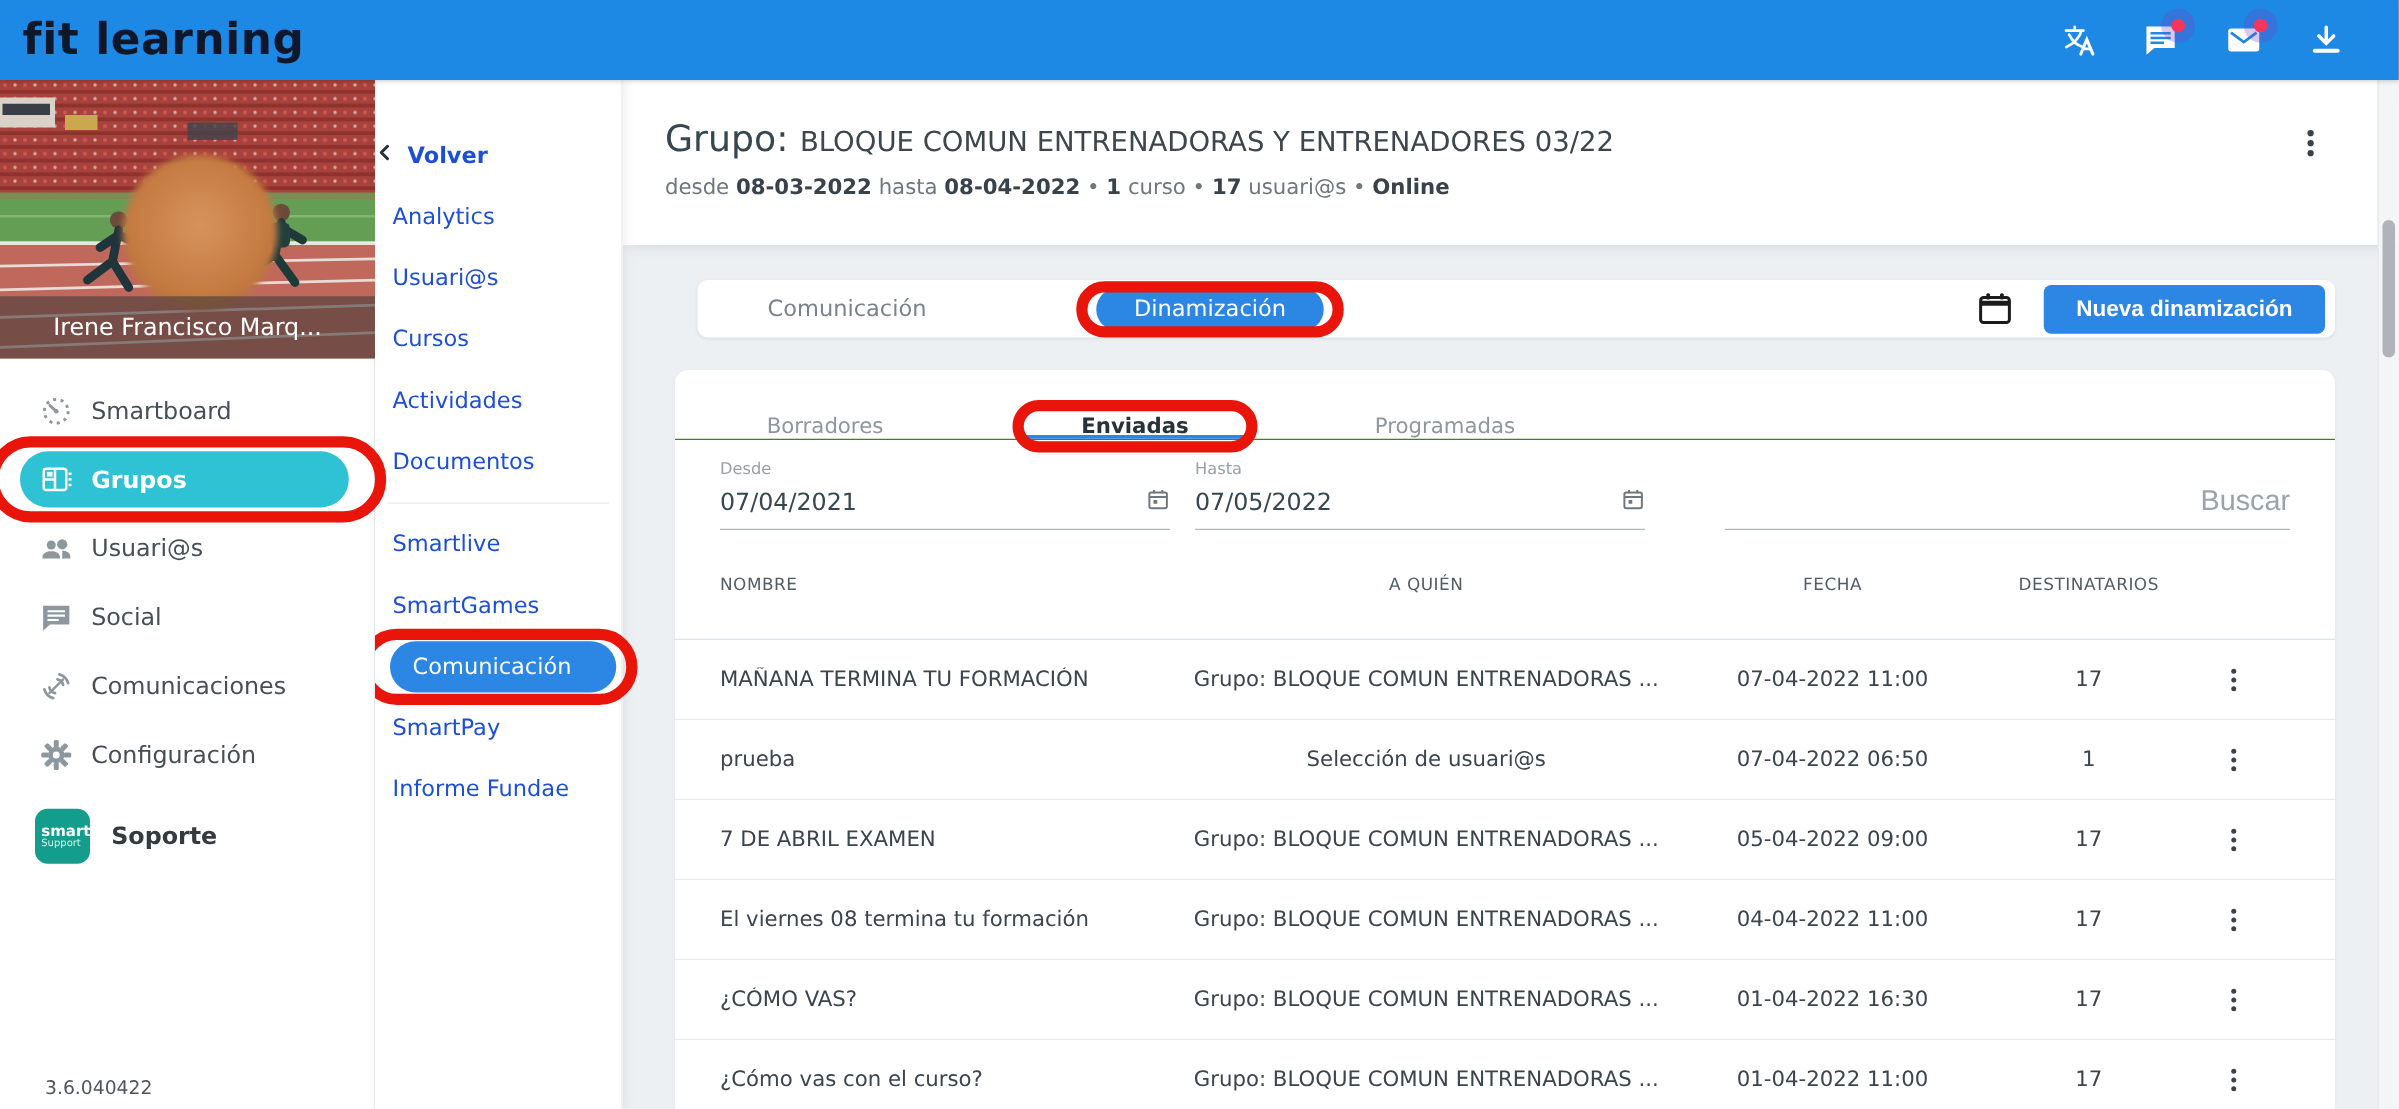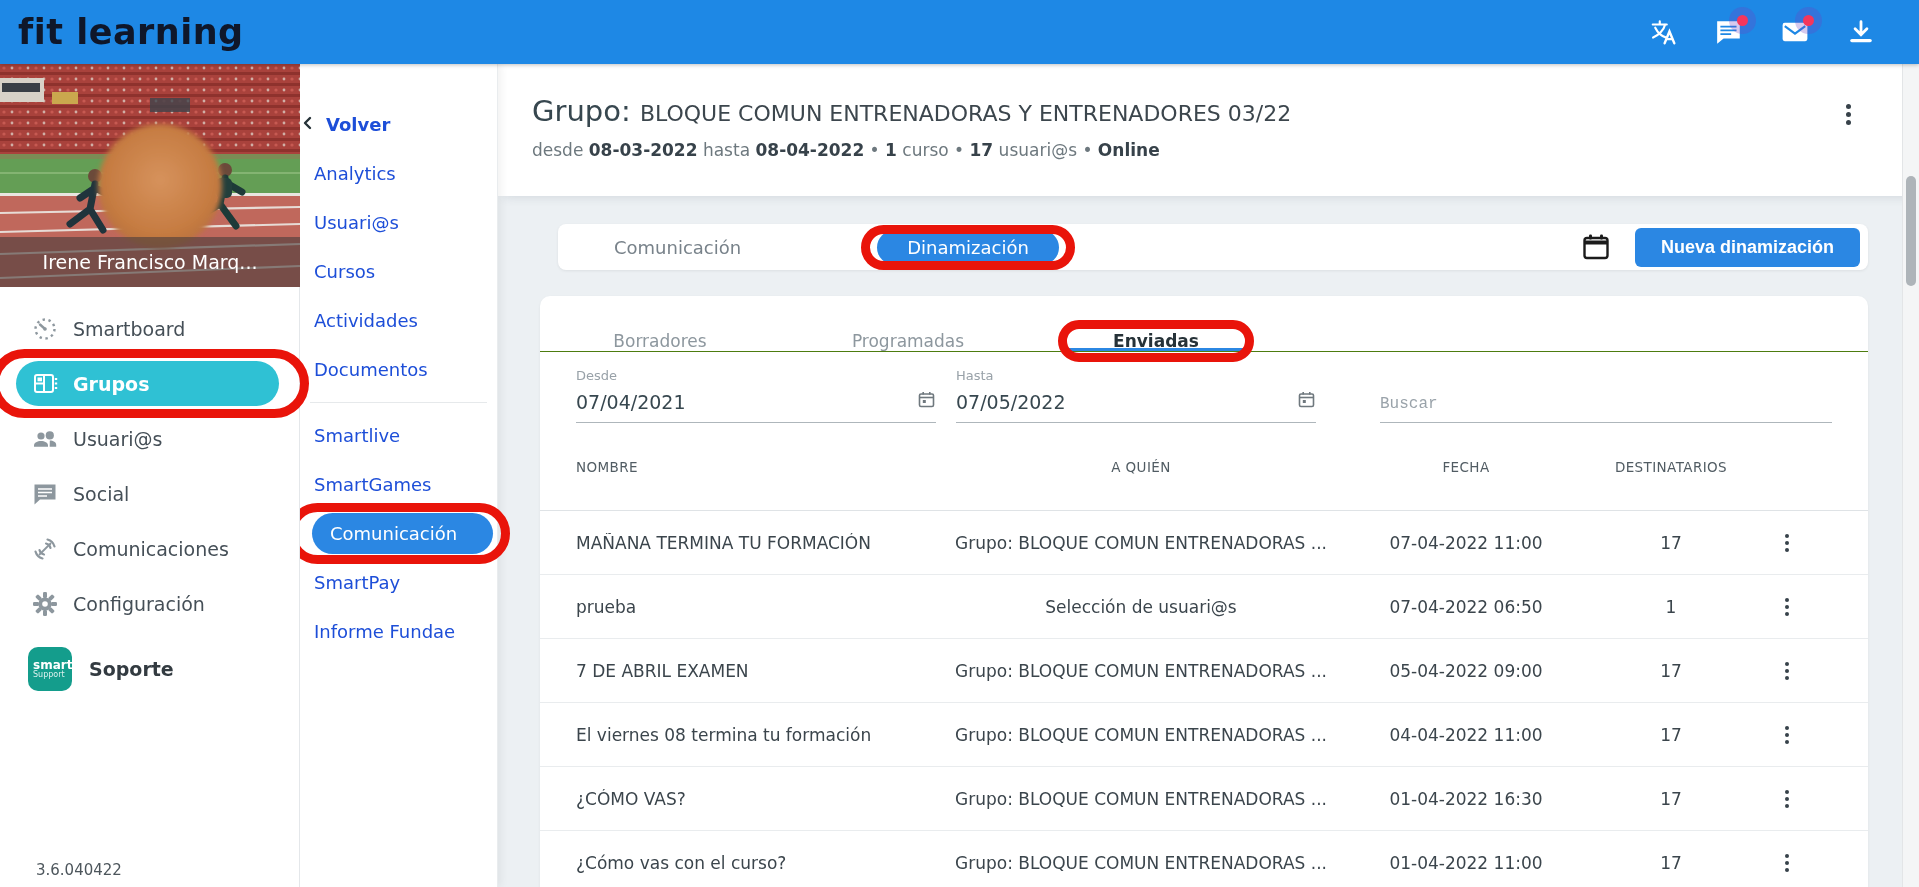--- a/index.html
+++ b/index.html
@@ -87,22 +87,22 @@
                            height:3px; background:#2b87e3; }
 
   .filters { display:flex; padding:16px 36px 0 36px; }
   .field { width:360px; margin-right:20px; cursor:pointer; }
   .field-label { font-size:13px; color:#98a1a8; margin-bottom:7px; }
   .field-value { display:flex; justify-content:space-between; align-items:center;
                  font-size:19px; color:#37474f; padding-bottom:9px;
                  border-bottom:1px solid #aeb6bb; }
   .search-box { flex:1; margin-left:44px; display:flex; align-items:flex-end; }
   .search-box input { width:100%; border:none; outline:none; border-bottom:1px solid #aeb6bb;
-                      text-align:left; font-size:16px; padding-bottom:9px;
-                      font-family:Liberation Mono, monospace; color:#37474f; background:transparent; }
+                      text-align:right; font-size:23px; padding-bottom:9px;
+                      font-family:Liberation Sans, sans-serif; color:#37474f; background:transparent; }
   .search-box input::placeholder { color:#9aa3aa; }
 
   .tgrid { display:grid; grid-template-columns:375px 380px 270px 140px 1fr;
            padding:0 36px; align-items:center; }
   .table-head { height:88px; border-bottom:1px solid #dfe3e6; }
   .th { font-size:13.5px; color:#515c63; letter-spacing:.4px; }
   .tc { text-align:center; }
   .row { height:64px; border-bottom:1px solid #e9ecee; font-size:17px; color:#3b454c; }
   .cell-name { white-space:nowrap; overflow:hidden; }
   .kebab { display:flex; flex-direction:column; gap:3px; align-items:center;
@@ -385,29 +385,29 @@
       </svg>
     </span>
     <button class="new-btn">Nueva dinamización</button>
   </div>
 
   <section class="card">
     <div class="tabs-row">
       <div class="tab">
         <span>Borradores</span>
       </div>
-      <div class="tab">
-        <span>Programadas</span>
-      </div>
       <div class="tab active">
         <span class="relpos">
           <span>Enviadas</span>
           <span class="ring ring-env"></span>
         </span>
         <span class="underline"></span>
+      </div>
+      <div class="tab">
+        <span>Programadas</span>
       </div>
     </div>
 
     <div class="filters">
       <div class="field">
         <div class="field-label">Desde</div>
         <div class="field-value">
           <span>07/04/2021</span>
           <span>
             <svg width="19" height="19" viewBox="0 0 19 19" fill="none" stroke="#6f787e" stroke-width="1.6">

